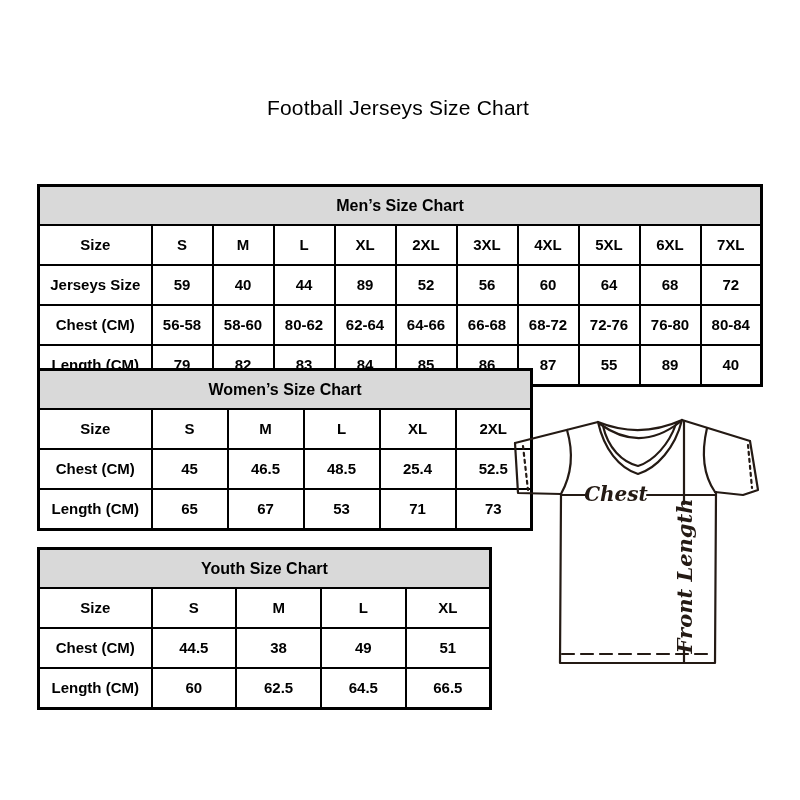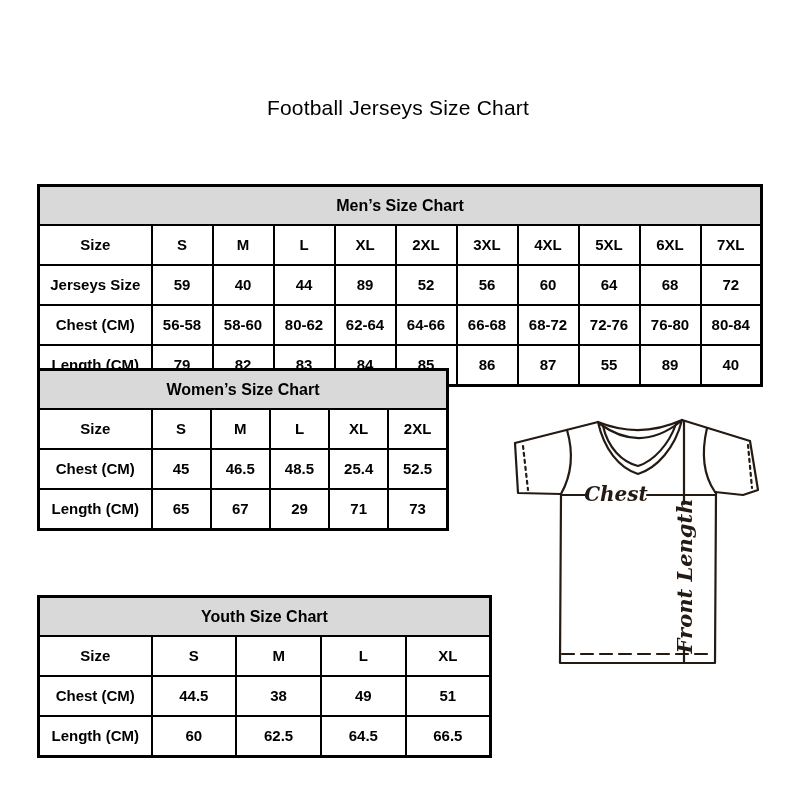--- a/index.html
+++ b/index.html
@@ -17,22 +17,22 @@
   }
   table.size-table th,table.size-table td{
     border:2px solid #000;text-align:center;vertical-align:middle;
     font-weight:bold;font-size:15px;padding:0;line-height:1.1;
   }
   table.size-table th.title-cell{
     background:#d9d9d9;font-size:16px;height:37px;
   }
   table.size-table td{height:38px;}
   table.mens{left:37px;top:150px;width:726px;margin-top:34px;}
-  table.womens{left:37px;top:368px;width:412px;}
-  table.youth{left:37px;top:547px;width:455px;margin-top:48px;}
+  table.womens{left:37px;top:368px;width:496px;}
+  table.youth{left:37px;top:547px;width:455px;}
   col.label-col{width:113px;}
   .jersey-wrap{position:absolute;left:505px;top:412px;width:295px;height:260px;}
   .jersey-wrap svg{display:block;width:100%;height:100%;}
 </style>
 </head>
 <body>
 
 <div class="page-title">Football Jerseys Size Chart</div>
 
 <table class="size-table mens">
@@ -133,21 +133,21 @@
         <td>45</td>
         <td>46.5</td>
         <td>48.5</td>
         <td>25.4</td>
         <td>52.5</td>
       </tr>
       <tr>
         <td>Length (CM)</td>
         <td>65</td>
         <td>67</td>
-        <td>29</td>
+        <td>53</td>
         <td>71</td>
         <td>73</td>
       </tr>
     </tbody>
   </table>
 <table class="size-table youth">
     <colgroup>
       <col class="label-col">
       <col>
       <col>

